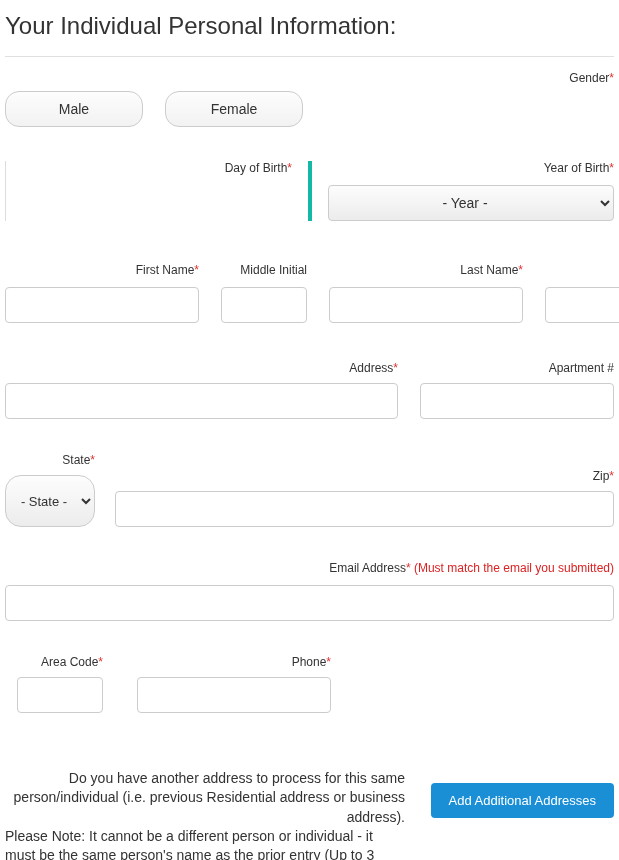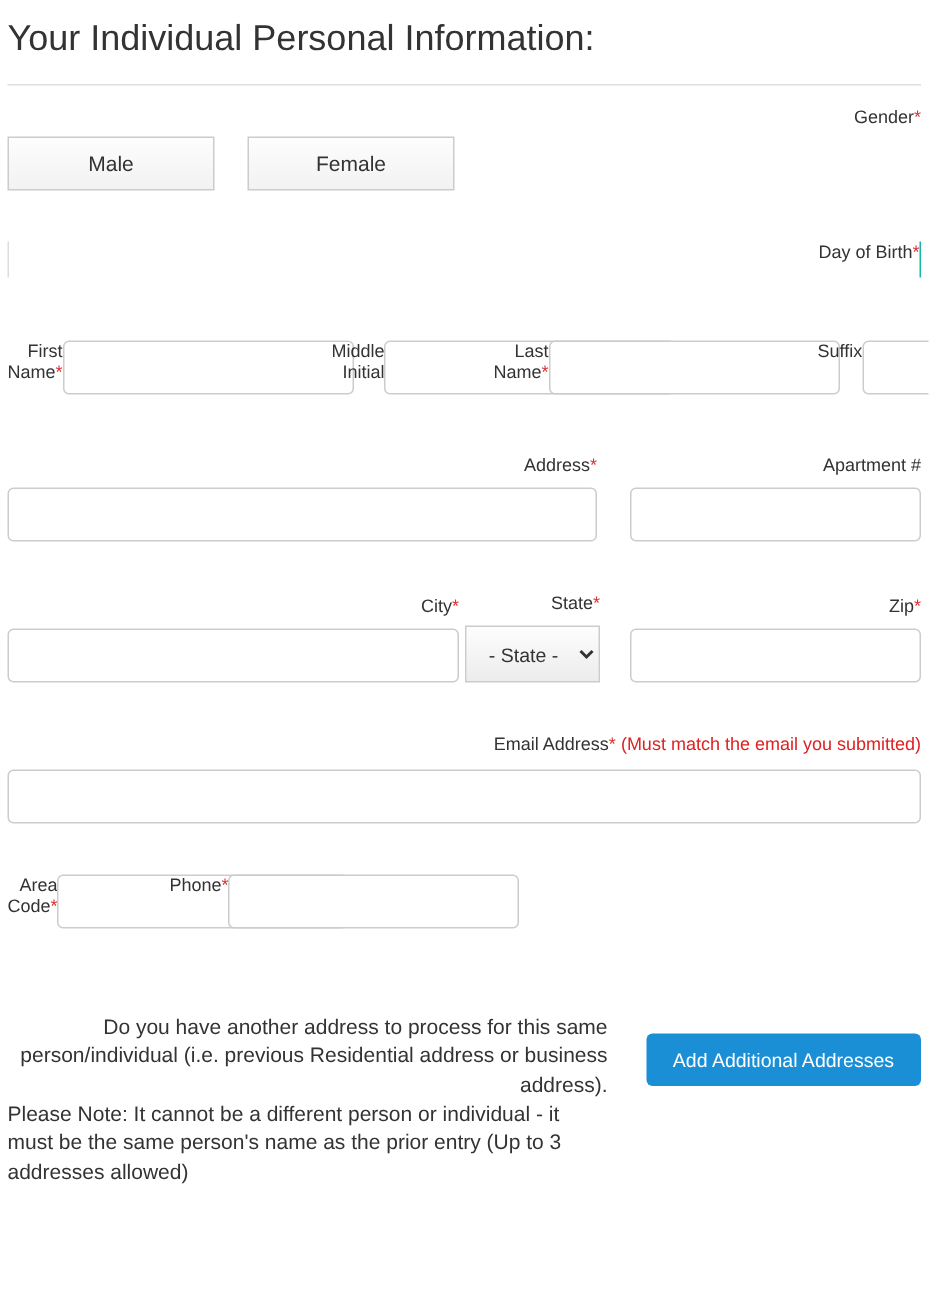--- a/index.html
+++ b/index.html
@@ -38,37 +38,37 @@
     }
     .row-gender {
       display: flex;
       gap: 22px;
       margin-bottom: 34px;
     }
     .soft-btn {
       width: 138px;
       height: 36px;
       border: 1px solid #ccc;
-      border-radius: 0;
+      border-radius: 14px;
       background: linear-gradient(to bottom, #fdfdfd, #f2f2f2);
       font-size: 14px;
       color: #333;
       cursor: pointer;
     }
     .dob-row {
       display: flex;
       margin-bottom: 42px;
     }
     .dob-col {
       flex: 1;
       padding-right: 20px;
     }
     .dob-col.mid {
       border-left: 1px solid #ddd;
-      border-right: 1px solid #14b8a6;
+      border-right: 4px solid #14b8a6;
       padding-left: 16px;
       padding-right: 16px;
     }
     .dob-col:first-child {
       padding-left: 0;
     }
     .dob-col:last-child {
       padding-right: 0;
       padding-left: 16px;
     }
@@ -85,21 +85,21 @@
       color: #333;
       padding: 0 8px;
       text-align: center;
       cursor: pointer;
     }
     .name-row {
       display: flex;
       gap: 22px;
       margin-bottom: 38px;
     }
-    .name-row .col { display: flex; }
+    .name-row .col { display: flex; flex-direction: column; }
     .name-row .col .field-label { margin-bottom: 10px; }
     .text-input {
       height: 36px;
       border: 1px solid #ccc;
       border-radius: 4px;
       background: #fff;
       padding: 0 8px;
       font-size: 13px;
       color: #333;
     }
@@ -110,23 +110,23 @@
     }
     .addr-col { display: flex; flex-direction: column; }
     .addr-col .field-label { margin-bottom: 8px; }
     .csz-row {
       display: flex;
       margin-bottom: 34px;
       align-items: flex-end;
     }
     .state-select {
       width: 90px;
-      height: 38px;
-      border: 1px solid #ccc;
-      border-radius: 0;
+      height: 52px;
+      border: 1px solid #ccc;
+      border-radius: 16px;
       background: linear-gradient(to bottom, #fdfdfd, #ececec);
       font-size: 13px;
       color: #333;
       text-align: center;
       cursor: pointer;
     }
     .email-wrap { margin-bottom: 34px; }
     .email-wrap .field-label { margin-bottom: 10px; }
     .email-input {
       width: 100%;
@@ -135,21 +135,21 @@
       border-radius: 4px;
       background: #fff;
       padding: 0 8px;
       font-size: 13px;
     }
     .phone-row {
       display: flex;
       gap: 22px;
       margin-bottom: 56px;
     }
-    .phone-row .col { display: flex; flex-direction: row; }
+    .phone-row .col { display: flex; flex-direction: column; margin-left: 12px; }
     .phone-row .col .field-label { margin-bottom: 8px; }
     .additional-row {
       display: flex;
       justify-content: space-between;
       align-items: flex-start;
       gap: 16px;
     }
     .additional-text {
       font-size: 14px;
       color: #333;
@@ -187,20 +187,28 @@
     <button class="soft-btn">Female</button>
   </div>
 </div>
 
 <div class="dob-row">
   <div class="dob-col mid">
     <label class="field-label">
       <span>Day of Birth</span><span class="req">*</span>
     </label>
   </div>
+  <div class="dob-col">
+    <label class="field-label">
+      <span>Year of Birth</span><span class="req">*</span>
+    </label>
+    <select class="dob-select">
+      <option>- Year -</option>
+    </select>
+  </div>
 </div>
 
 <div class="name-row">
   <div class="col" style="width:194px;">
     <label class="field-label">
       <span>First Name</span><span class="req">*</span>
     </label>
     <input type="text" class="text-input" style="">
   </div>
   <div class="col" style="width:86px;">
@@ -226,26 +234,20 @@
     </label>
     <input type="text" class="text-input" style="">
   </div>
   <div class="addr-col" style="flex:1;">
     <label class="field-label">Apartment #</label>
     <input type="text" class="text-input" style="">
   </div>
 </div>
 
 <div class="csz-row">
-  <div class="addr-col" style="width:380px;margin-right:4px;">
-    <label class="field-label">
-      <span>City</span><span class="req">*</span>
-    </label>
-    <input type="text" class="text-input" style="">
-  </div>
   <div class="addr-col" style="width:90px;margin-right:20px;">
     <label class="field-label">
       <span>State</span><span class="req">*</span>
     </label>
     <select class="state-select">
       <option>- State -</option>
     </select>
   </div>
   <div class="addr-col" style="flex:1;">
     <label class="field-label">

